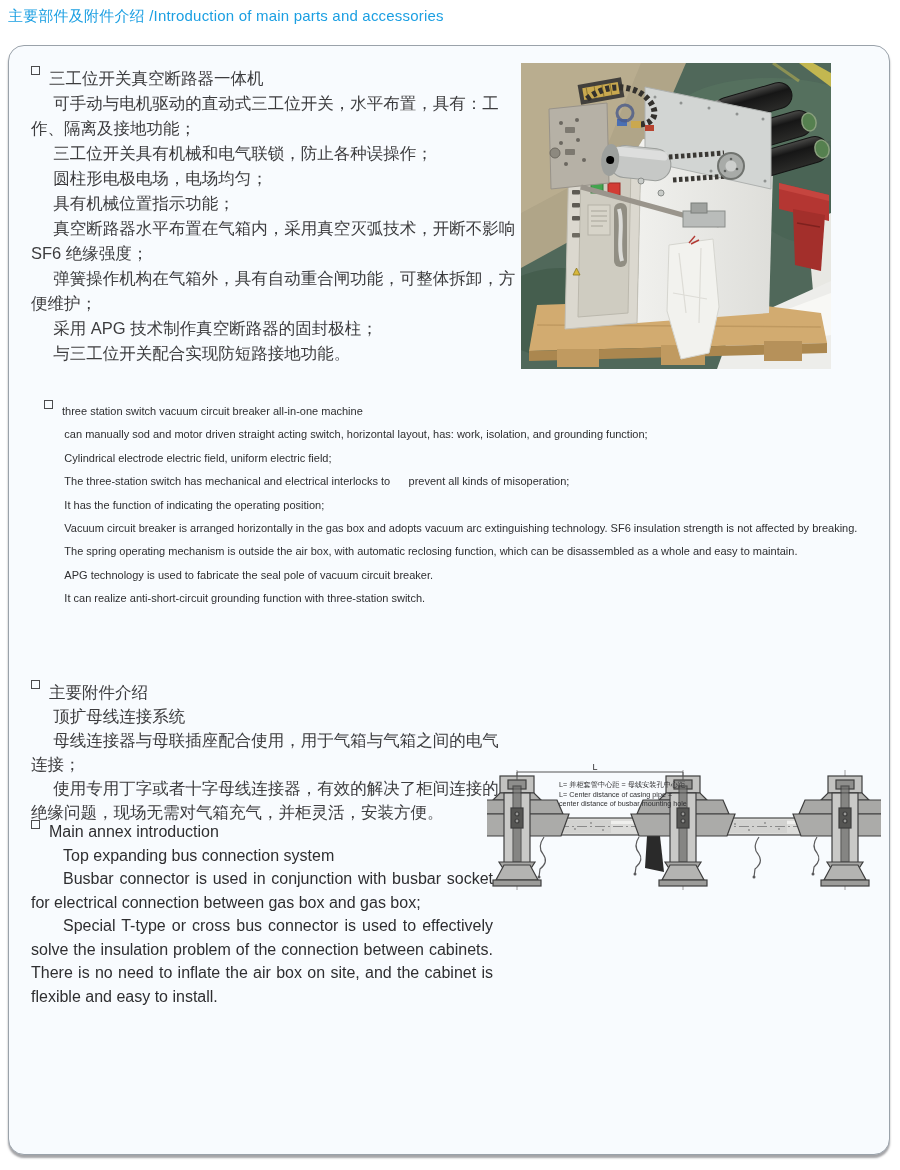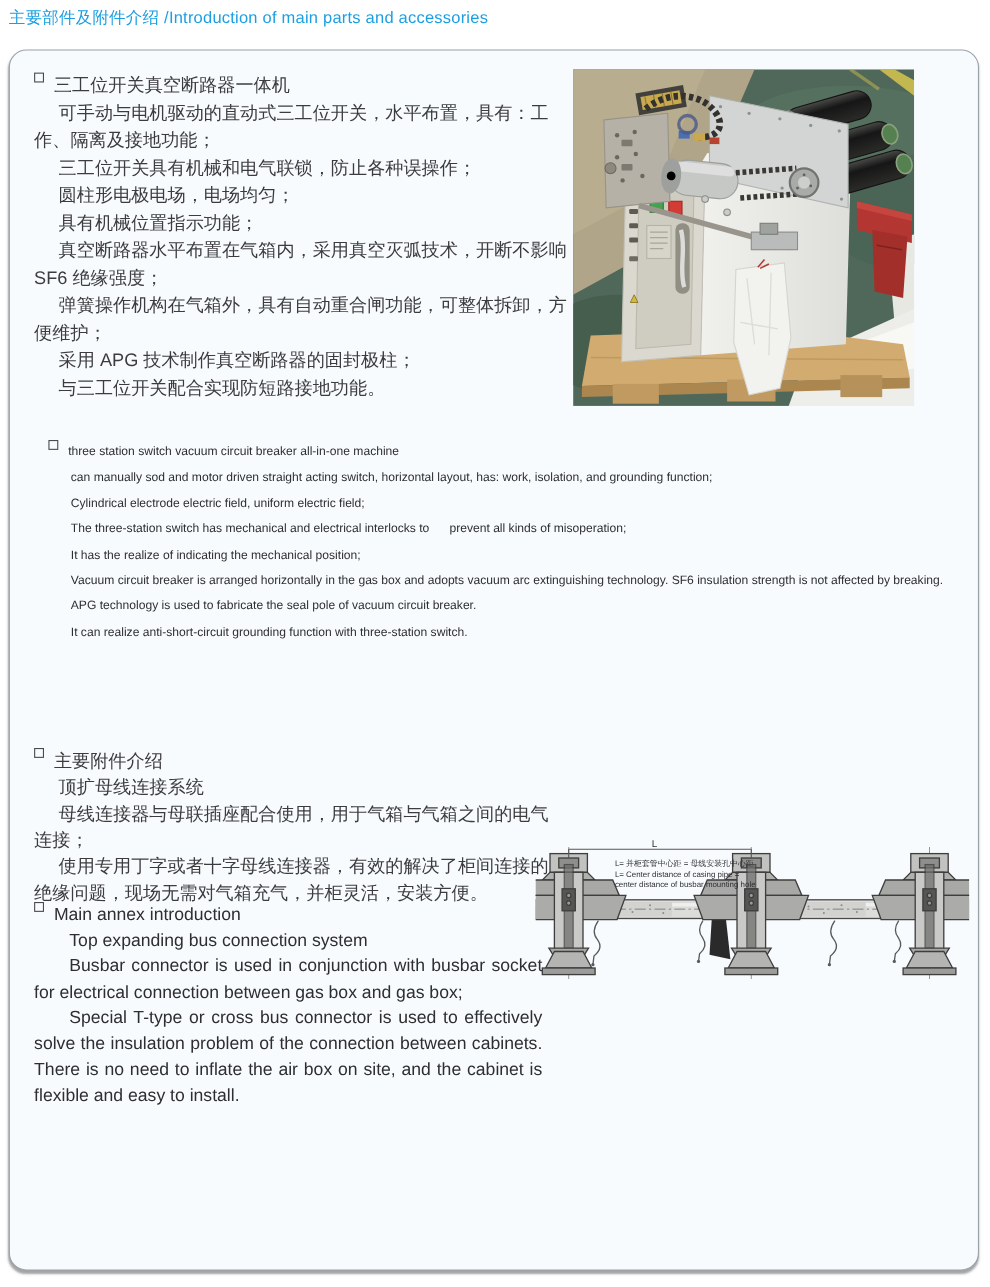--- a/index.html
+++ b/index.html
@@ -202,22 +202,23 @@
 
   <div class="txt en en1">
     <div class="heading-row">
       <span class="bullet"></span>
       <span>three station switch vacuum circuit breaker all-in-one machine</span>
     </div>
     <div>
         <p>can manually sod and motor driven straight acting switch, horizontal layout, has: work, isolation, and grounding function;</p>
         <p>Cylindrical electrode electric field, uniform electric field;</p>
         <p>The three-station switch has mechanical and electrical interlocks to      prevent all kinds of misoperation;</p>
-        <p>It has the realize of indicating the mechanical position;</p>
+        <p>It has the function of indicating the operating position;</p>
         <p>Vacuum circuit breaker is arranged horizontally in the gas box and adopts vacuum arc extinguishing technology. SF6 insulation strength is not affected by breaking.</p>
+        <p>The spring operating mechanism is outside the air box, with automatic reclosing function, which can be disassembled as a whole and easy to maintain.</p>
         <p>APG technology is used to fabricate the seal pole of vacuum circuit breaker.</p>
         <p>It can realize anti-short-circuit grounding function with three-station switch.</p>
       </div>
   </div>
 
   <div class="txt cn cn2">
     <div class="heading-row">
       <span class="bullet"></span>
       <span>主要附件介绍</span>
     </div>

